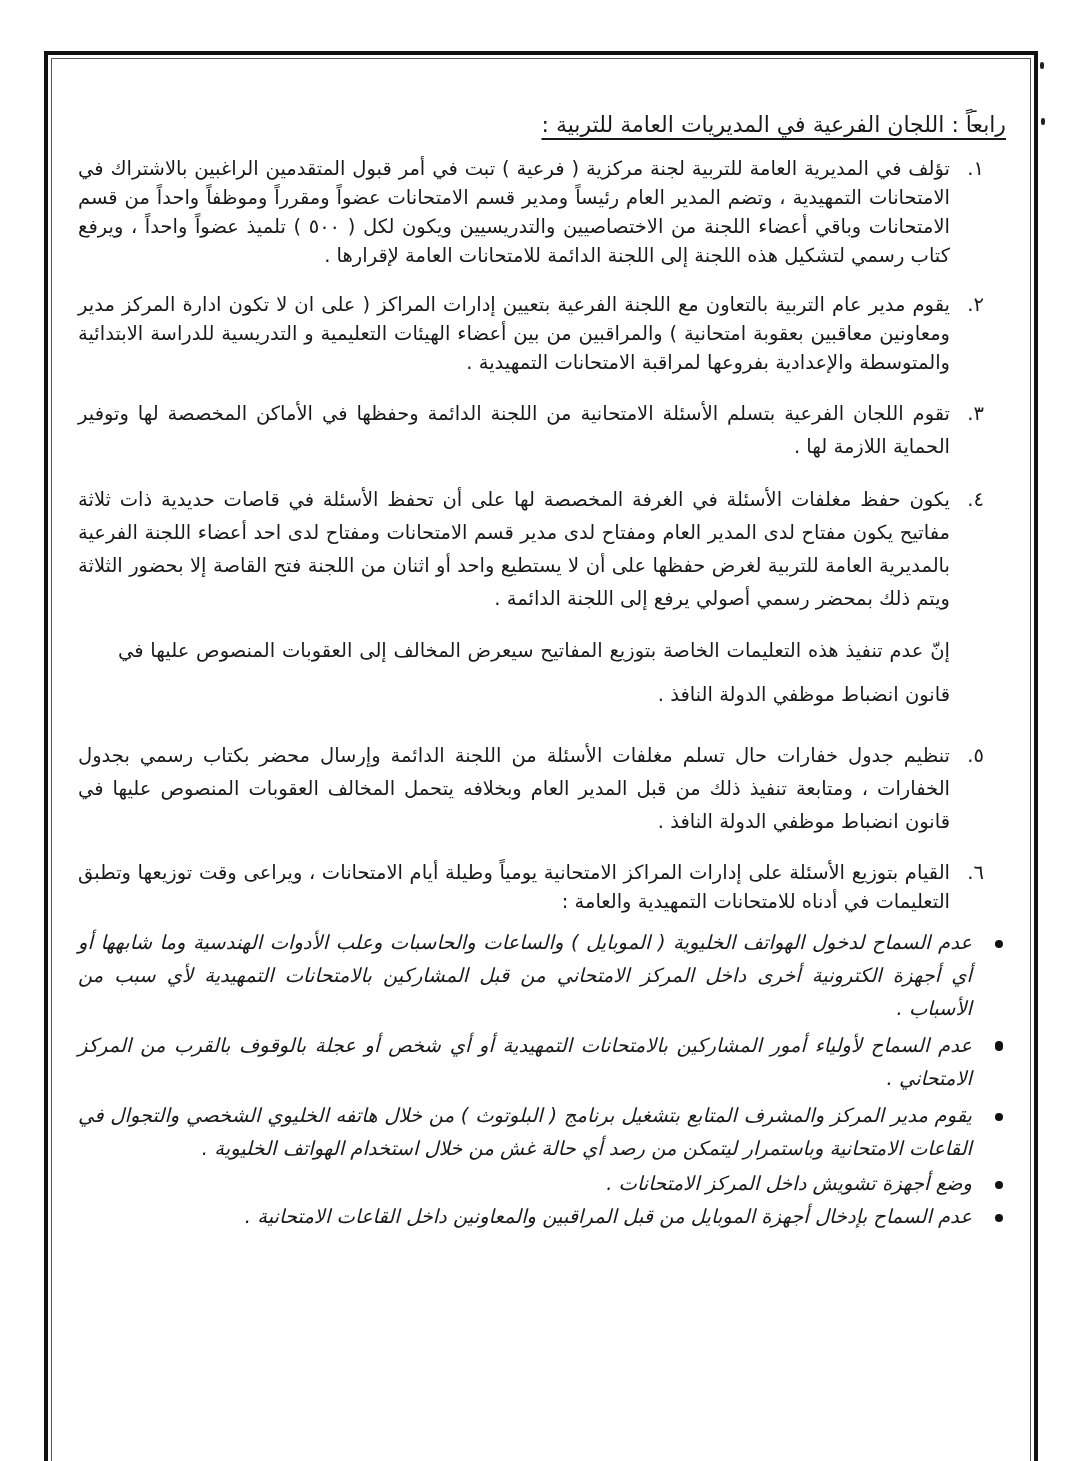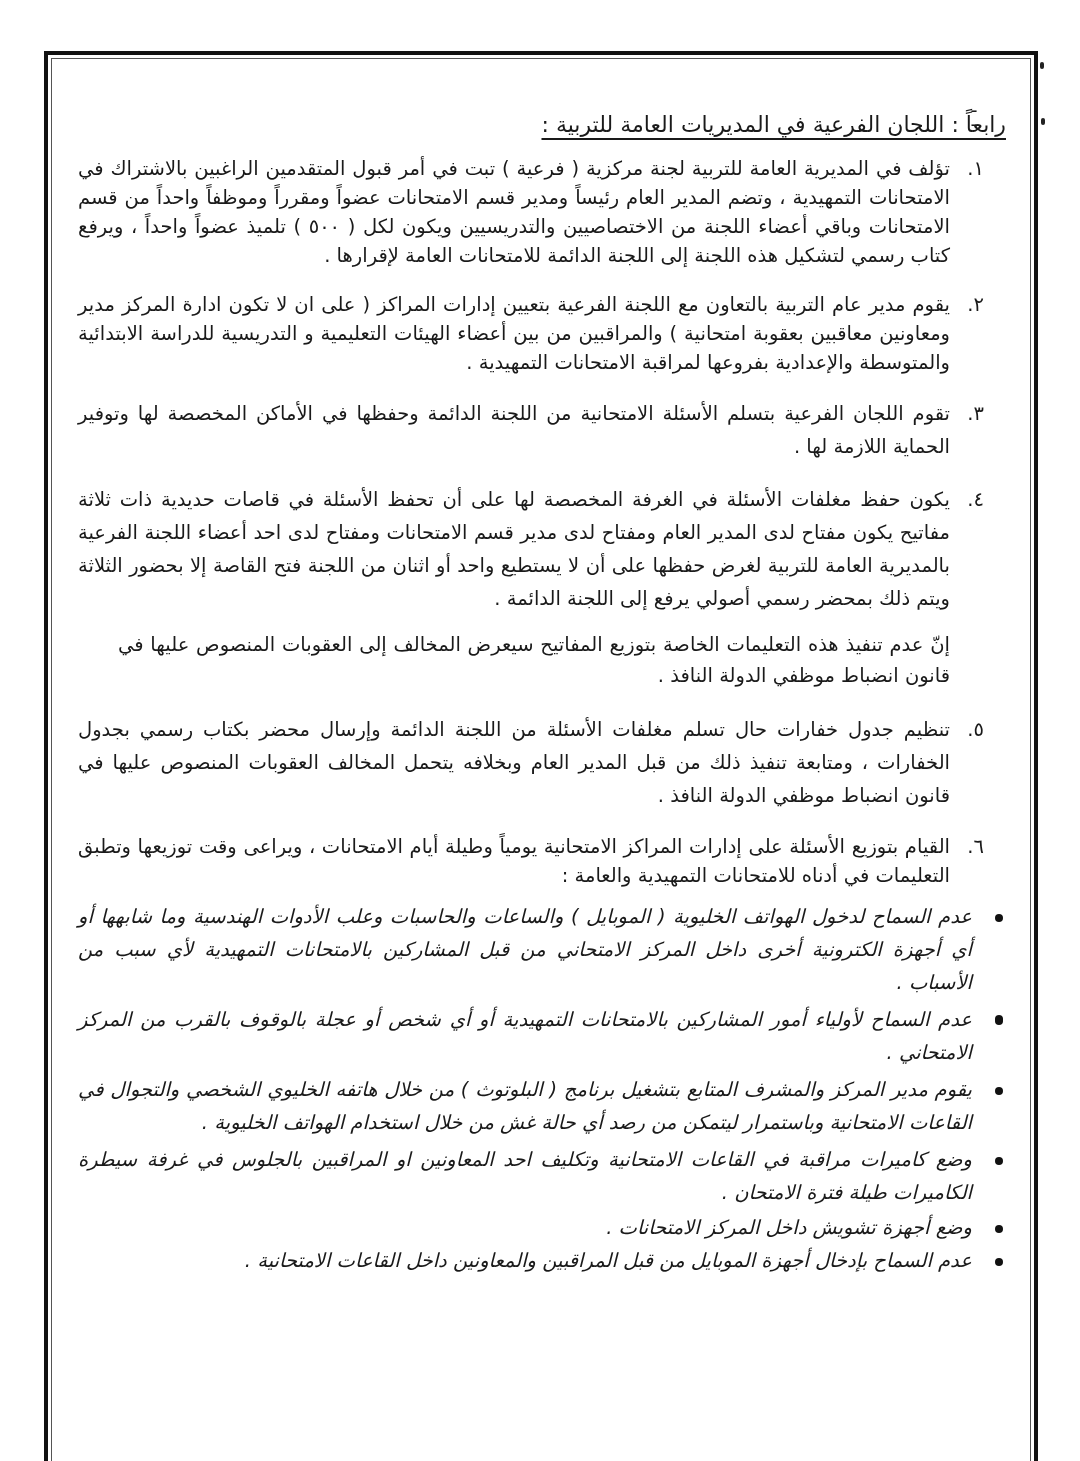--- a/index.html
+++ b/index.html
@@ -80,21 +80,21 @@
     right: 0;
     top: 0;
     width: 28px;
     text-align: right;
   }
   .num-item.spaced { line-height: 33px; }
   .note {
     padding-right: 34px;
     margin-top: -6px;
     margin-bottom: 22px;
-    line-height: 31px;
+    line-height: 44px;
     margin-left: 40px;
   }
   .bullet-item {
     position: relative;
     padding-right: 34px;
     margin-bottom: 4px;
     font-style: italic;
   }
   .bullet-item.spaced { line-height: 33px; }
   .bullet-item .marker {
@@ -169,24 +169,20 @@
       <span class="marker"><span class="bullet-dot"></span></span>
     </div>
     <div class="bullet-item spaced">
       <span class="marker"><span class="bullet-dot"></span></span>
       <span>عدم السماح لأولياء أمور المشاركين بالامتحانات التمهيدية أو أي شخص أو عجلة بالوقوف بالقرب من المركز الامتحاني .</span>
     </div>
     <div class="bullet-item spaced">
       <span class="marker"><span class="bullet-dot"></span></span>
       <span>يقوم مدير المركز والمشرف المتابع بتشغيل برنامج ( البلوتوث ) من خلال هاتفه الخليوي الشخصي والتجوال في القاعات الامتحانية وباستمرار ليتمكن من رصد أي حالة غش من خلال استخدام الهواتف الخليوية .</span>
     </div>
-    <div class="bullet-item spaced">
-      <span class="marker"><span class="bullet-dot"></span></span>
-      <span>وضع كاميرات مراقبة في القاعات الامتحانية وتكليف احد المعاونين او المراقبين بالجلوس في غرفة سيطرة الكاميرات طيلة فترة الامتحان .</span>
-    </div>
     <div class="bullet-item">
       <span class="marker"><span class="bullet-dot"></span></span>
       <span>وضع أجهزة تشويش داخل المركز الامتحانات .</span>
     </div>
     <div class="bullet-item">
       <span class="marker"><span class="bullet-dot"></span></span>
       <span>عدم السماح بإدخال أجهزة الموبايل من قبل المراقبين والمعاونين داخل القاعات الامتحانية .</span>
     </div>
   </div>
 

